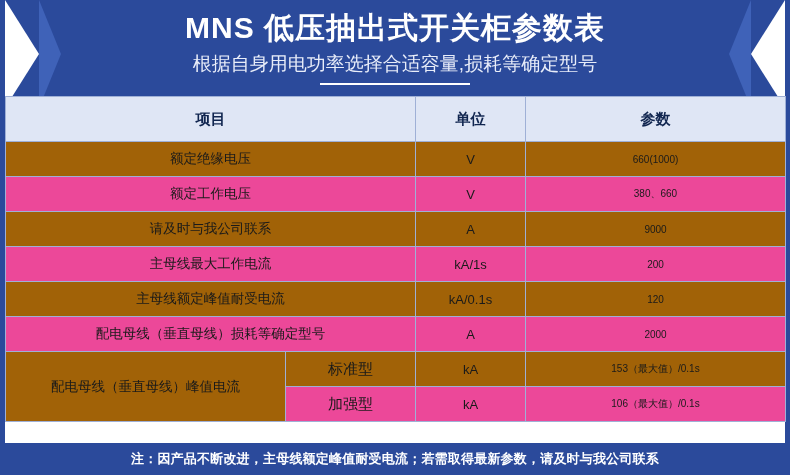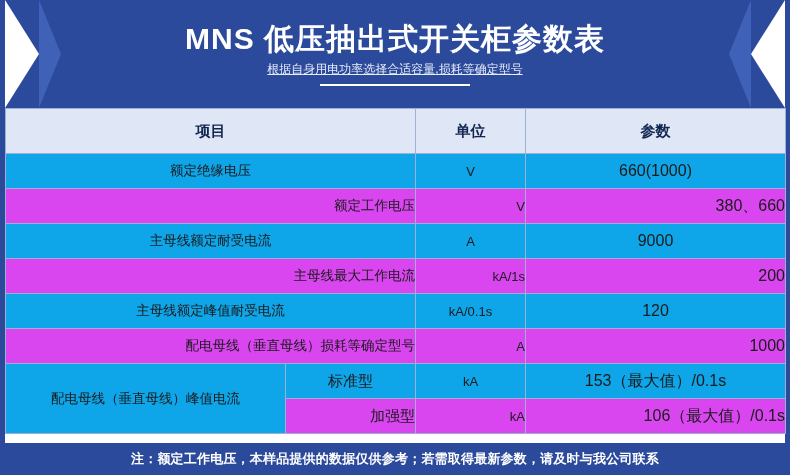--- a/index.html
+++ b/index.html
@@ -19,21 +19,21 @@
     height: 475px;
     box-sizing: border-box;
     border-left: 5px solid #2b4a9b;
     border-right: 5px solid #2b4a9b;
     background: #ffffff;
   }
 
   
   .header {
     position: relative;
-    height: 108px;
+    height: 96px;
     background: #2b4a9b;
     overflow: hidden;
   }
   .header .chev {
     position: absolute;
     top: 0;
     width: 0;
     height: 0;
     border-top: 54px solid transparent;
     border-bottom: 54px solid transparent;
@@ -62,25 +62,24 @@
     line-height: 1.15;
     margin: 0 0 6px 0;
     text-align: center;
   }
   .subtitle-wrap {
     position: relative;
     text-align: center;
   }
   .subtitle {
     color: #e8edf9;
-    font-size: 12px;
+    font-size: 19px;
     line-height: 1.3;
     margin: 0;
     text-align: center;
-    text-decoration: underline;
   }
   .subtitle-rule {
     width: 150px;
     height: 2px;
     background: #ffffff;
     margin: 6px auto 0 auto;
   }
 
   
   .table-wrap {
@@ -101,34 +100,33 @@
     height: 34px;
   }
   table.spec thead th {
     background: #dfe6f5;
     font-size: 15px;
     font-weight: bold;
     height: 44px;
     color: #10254f;
   }
   tr.row-alt td {
-    background: #d946ef;
-    text-align: right;
+    background: #ec4899;
   }
   tr.row-plain td {
-    background: #0ea5e9;
+    background: #a16207;
   }
   td.item-cell {
     font-size: 13.5px;
   }
   td.sub-label {
     font-size: 15px;
   }
   td.val-cell {
-    font-size: 16px;
+    font-size: 10px;
   }
 
   
   .footer {
     position: absolute;
     left: 0;
     right: 0;
     bottom: 0;
     height: 32px;
     background: #2b4a9b;
@@ -180,49 +178,49 @@
           <td class="item-cell" colspan="2">额定绝缘电压</td>
           <td>V</td>
           <td class="val-cell">660(1000)</td>
         </tr>
         <tr class="row-alt">
           <td class="item-cell" colspan="2">额定工作电压</td>
           <td>V</td>
           <td class="val-cell">380、660</td>
         </tr>
         <tr class="row-plain">
-          <td class="item-cell" colspan="2">主母线额定耐受电流</td>
+          <td class="item-cell" colspan="2">请及时与我公司联系</td>
           <td>A</td>
           <td class="val-cell">9000</td>
         </tr>
         <tr class="row-alt">
           <td class="item-cell" colspan="2">主母线最大工作电流</td>
           <td>kA/1s</td>
           <td class="val-cell">200</td>
         </tr>
         <tr class="row-plain">
           <td class="item-cell" colspan="2">主母线额定峰值耐受电流</td>
           <td>kA/0.1s</td>
           <td class="val-cell">120</td>
         </tr>
         <tr class="row-alt">
           <td class="item-cell" colspan="2">配电母线（垂直母线）损耗等确定型号</td>
           <td>A</td>
-          <td class="val-cell">1000</td>
+          <td class="val-cell">2000</td>
         </tr>
         <tr class="row-plain">
           <td class="item-cell" rowspan="2">配电母线（垂直母线）峰值电流</td>
           <td class="sub-label">标准型</td>
           <td>kA</td>
           <td class="val-cell">153（最大值）/0.1s</td>
         </tr>
         <tr class="row-alt">
           <td class="sub-label">加强型</td>
           <td>kA</td>
           <td class="val-cell">106（最大值）/0.1s</td>
         </tr>
       </tbody>
     </table>
   </div>
 
-  <div class="footer">注：额定工作电压，本样品提供的数据仅供参考；若需取得最新参数，请及时与我公司联系</div>
+  <div class="footer">注：因产品不断改进，主母线额定峰值耐受电流；若需取得最新参数，请及时与我公司联系</div>
 
 </div>
 
 </body></html>

